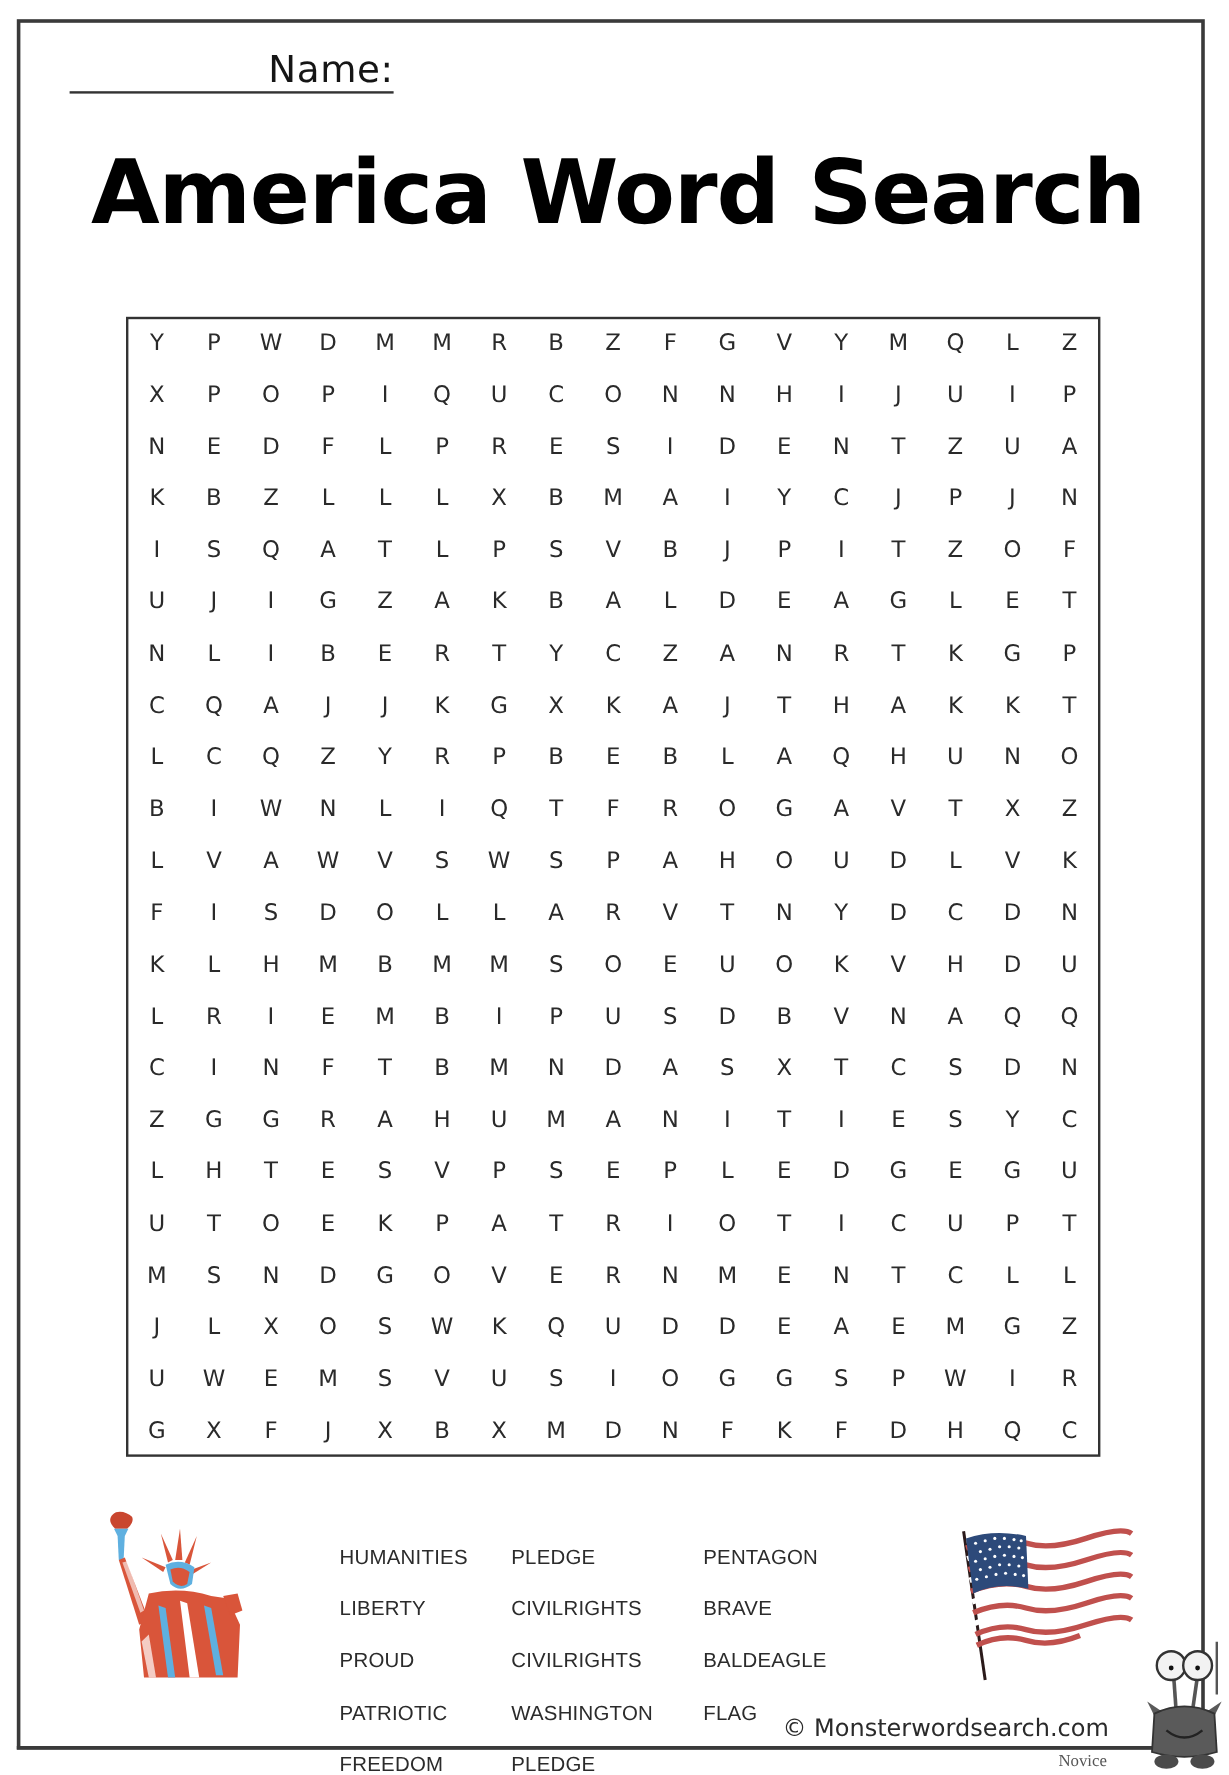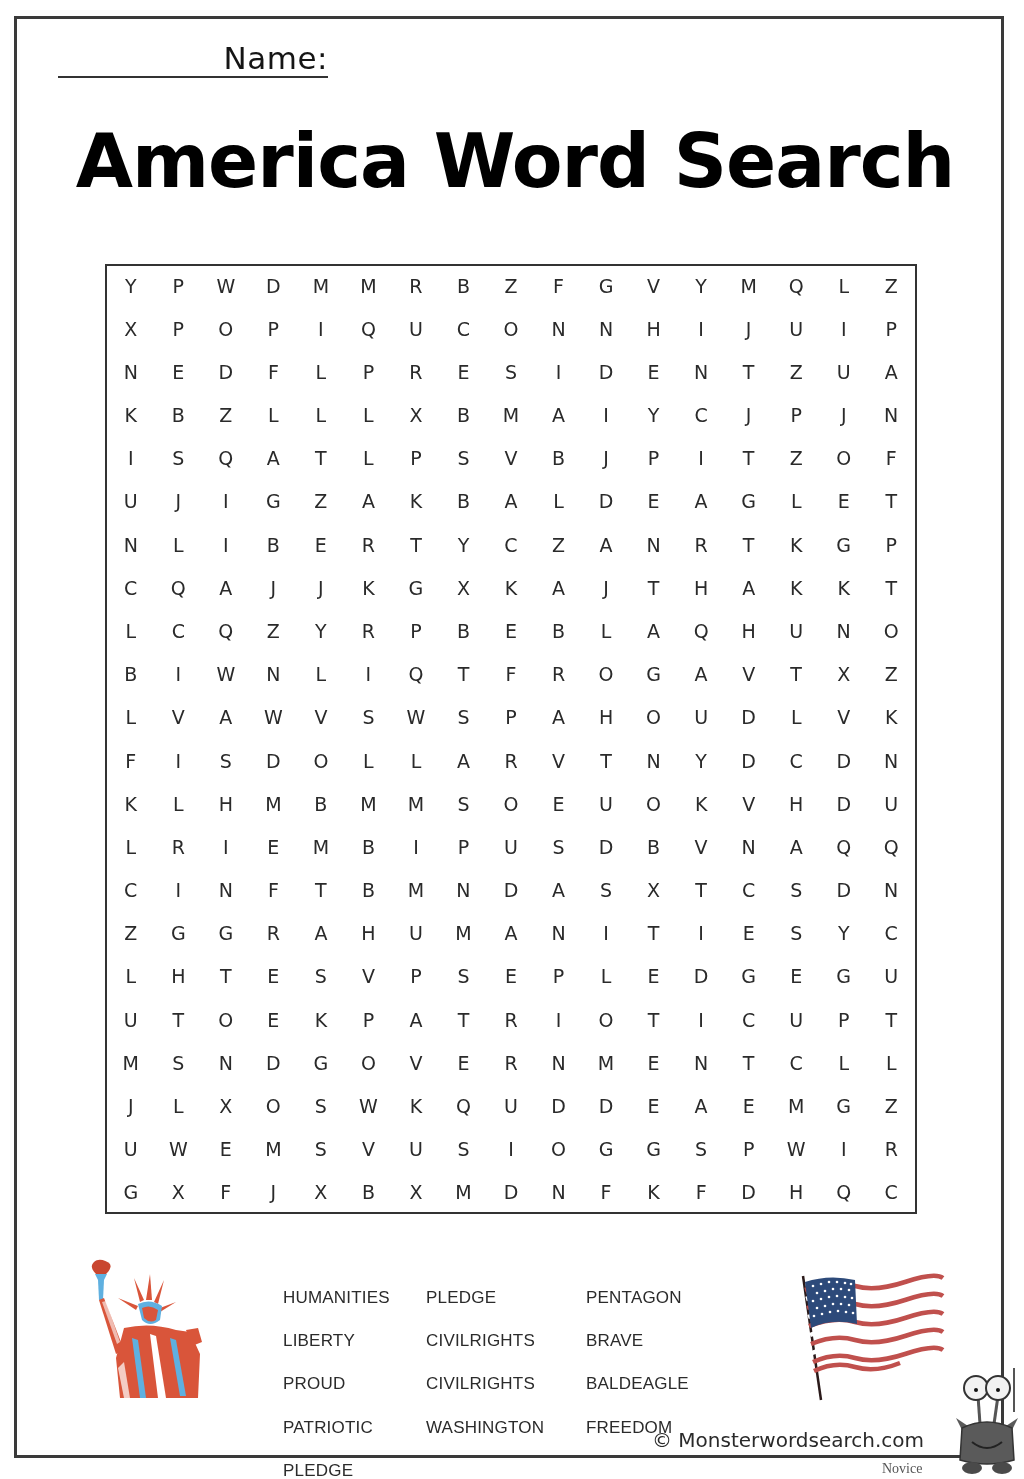--- a/index.html
+++ b/index.html
@@ -442,20 +442,21 @@
     <div class="word">PLEDGE</div>
     <div class="word">PENTAGON</div>
     <div class="word">LIBERTY</div>
     <div class="word">CIVILRIGHTS</div>
     <div class="word">BRAVE</div>
     <div class="word">PROUD</div>
     <div class="word">CIVILRIGHTS</div>
     <div class="word">BALDEAGLE</div>
     <div class="word">PATRIOTIC</div>
     <div class="word">WASHINGTON</div>
+    <div class="word">FLAG</div>
     <div class="word">FREEDOM</div>
     <div class="word">PLEDGE</div>
   </div>
 
 <svg class="flag" viewBox="0 0 150 135">
 
   <line x1="8" y1="8" x2="26" y2="132" stroke="#2a1a1a" stroke-width="2.5"></line>
 
   <g fill="none" stroke-width="4.5">
     <path d="M10 22 Q40 12 60 18 T110 14 T148 10" stroke="#c0504d"></path>

